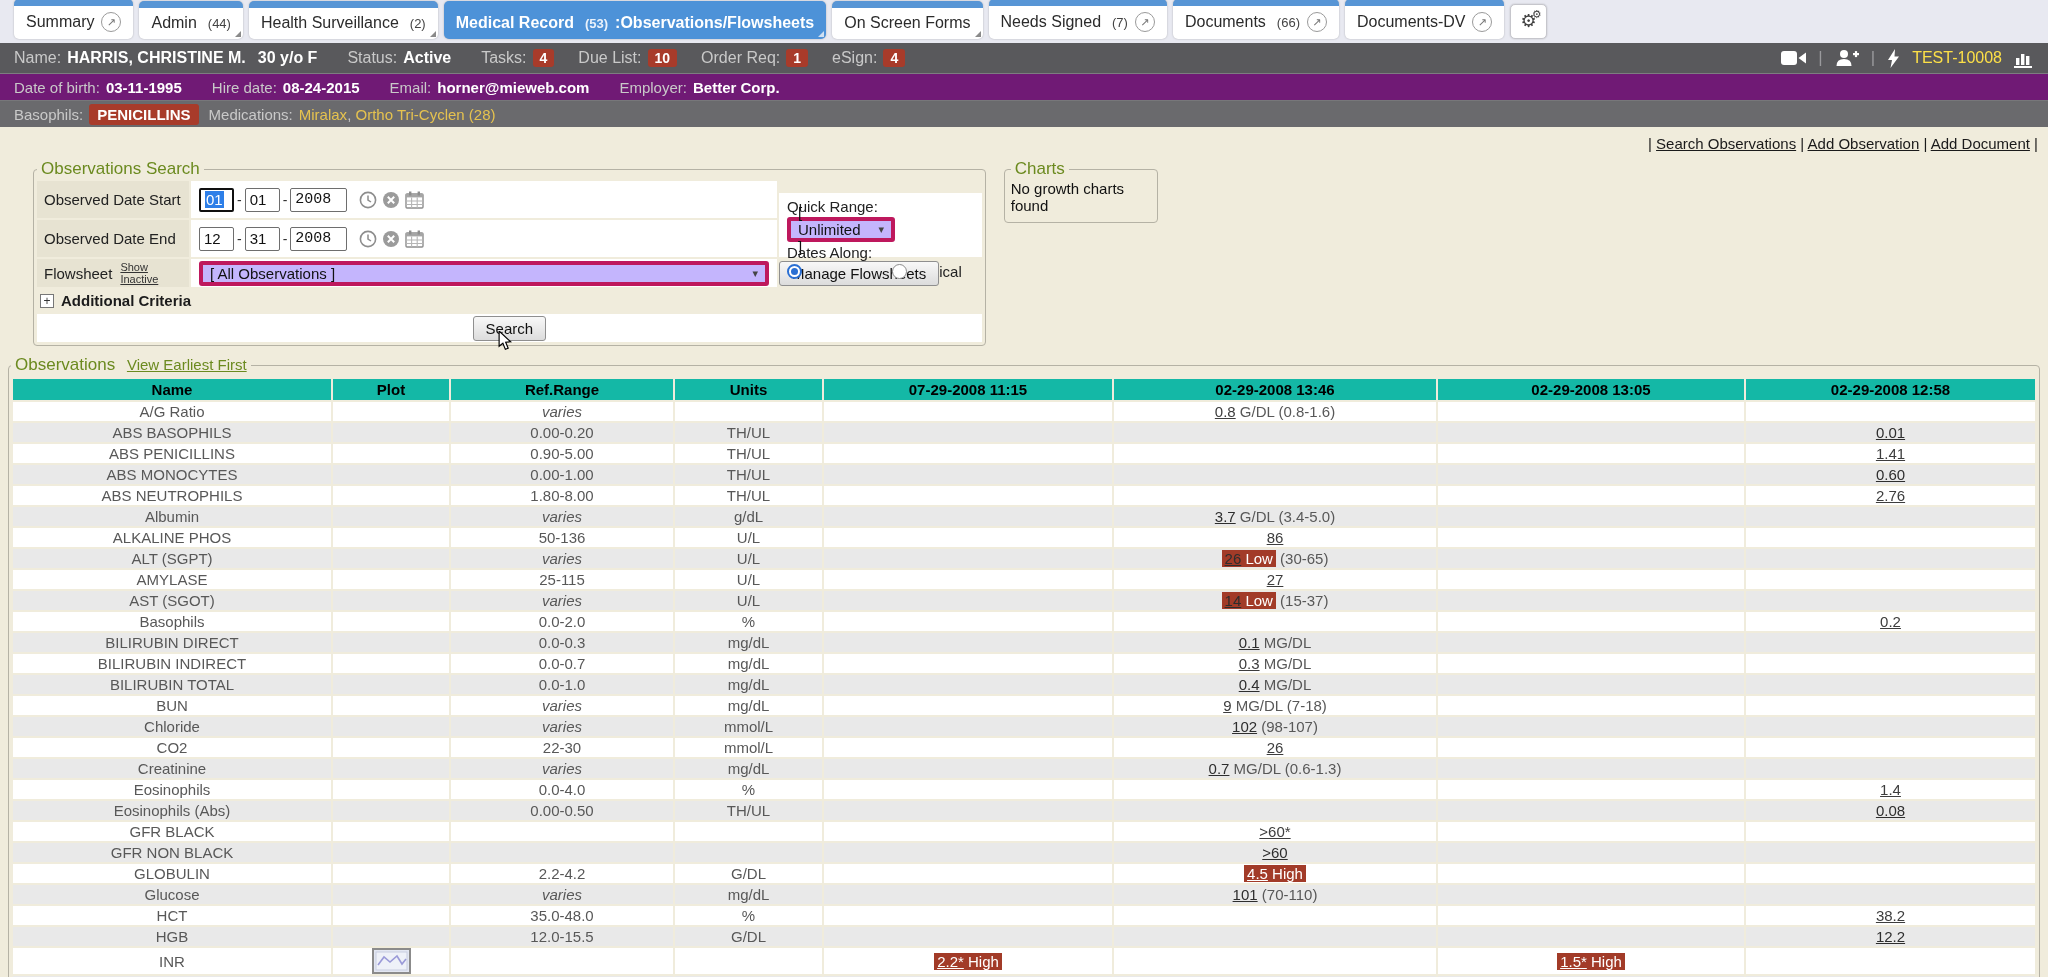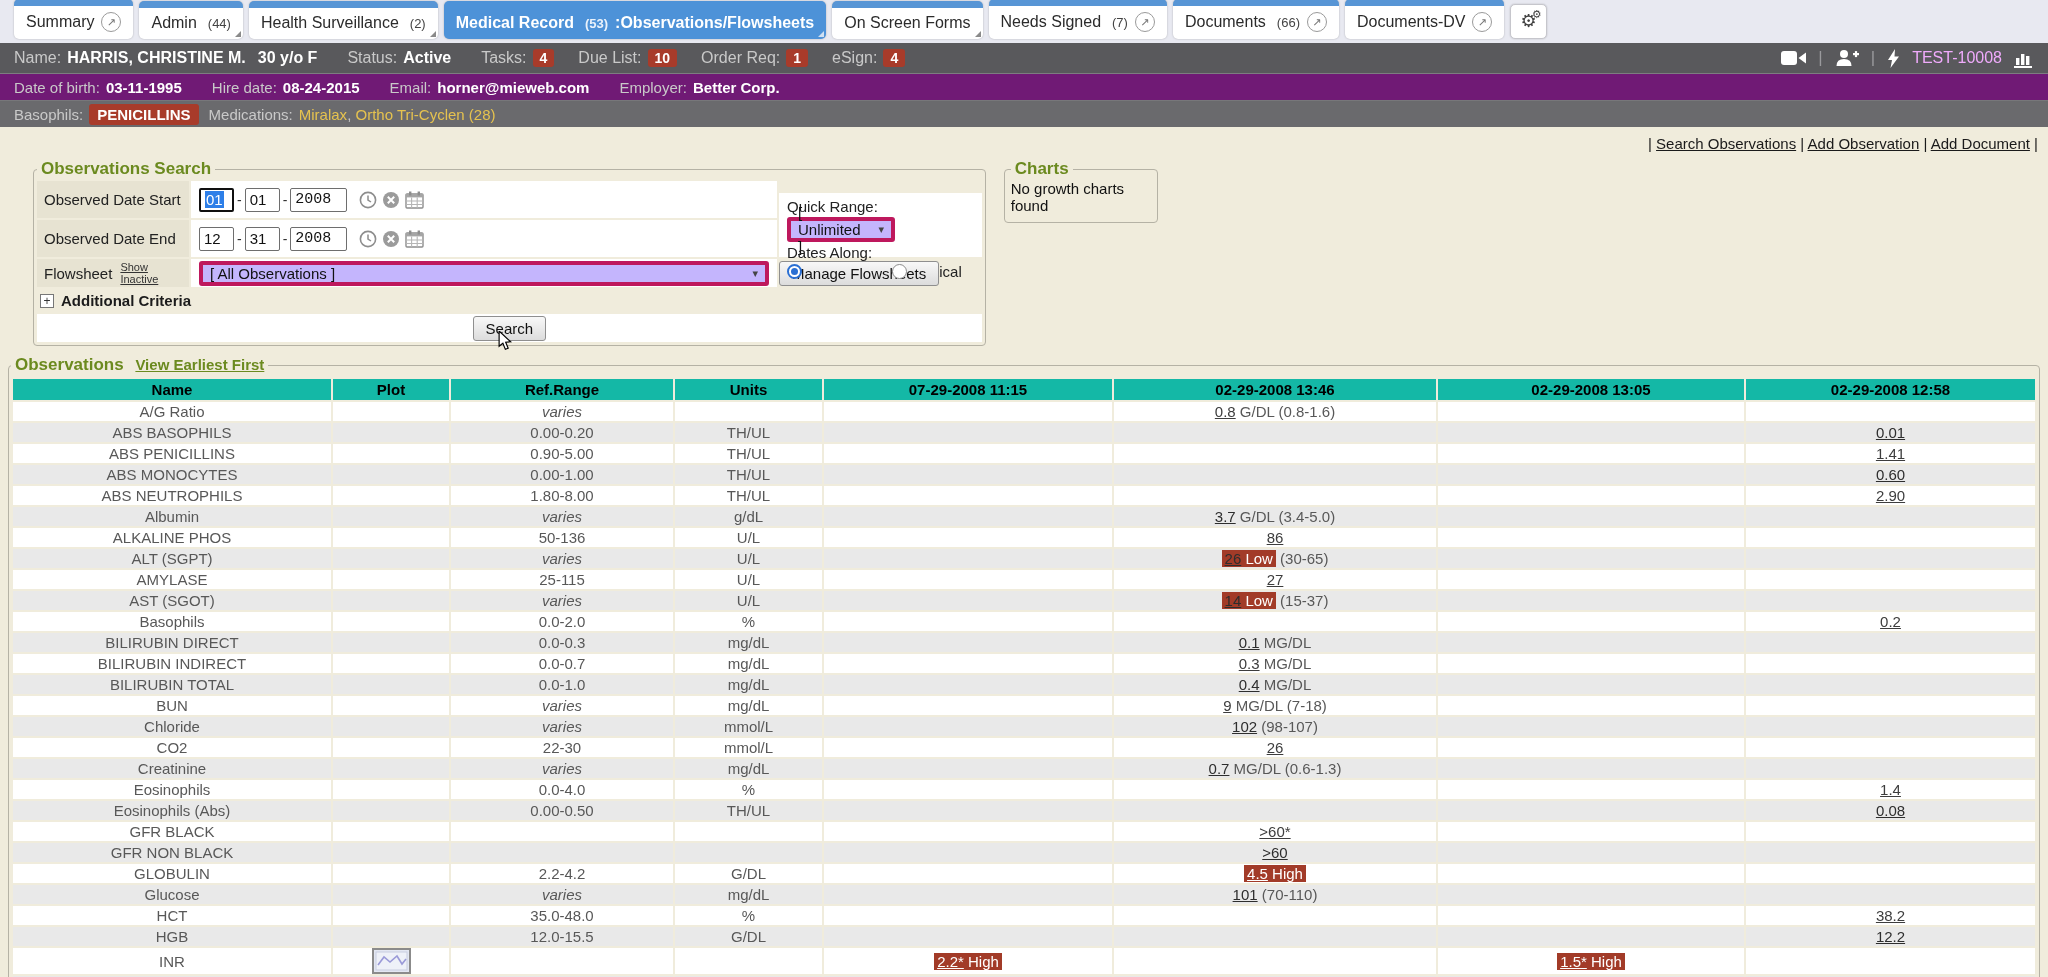--- a/index.html
+++ b/index.html
@@ -29,30 +29,30 @@
   .pbar3 { height: 27px; background: #6a6a6d; font-size: 15px; border-top: 1px solid #77777a; }
   .pbar .lb { margin-right: 6px; }
   .pbar .v { color: #fff; font-weight: bold; margin-right: 6px; }
   .pbar .g { margin-left: 24px; }
   .redbadge { background: #a83b2a; color: #fff; font-weight: bold; font-size: 14px; border-radius: 3px; padding: 1px 7px; display: inline-block; }
   .allergybadge { background: #a83b2a; color: #fff; font-weight: bold; font-size: 15px; border-radius: 3px; padding: 2px 8px; display: inline-block; margin-right: 10px; cursor: pointer; }
   .medlink { color: #e5c24f; text-decoration: none; cursor: pointer; }
   .hicons { margin-left: auto; display: flex; align-items: center; gap: 12px; color: #fff; }
   .hicons .sep { color: #9a9a9d; font-size: 17px; }
   .hicons svg { display: block; cursor: pointer; }
-  .chart-id { color: #f0abfc; font-size: 16px; }
+  .chart-id { color: #fde047; font-size: 16px; }
 
   
   .main { position: relative; padding-top: 4px; }
   .quicklinks { text-align: right; padding-right: 10px; font-size: 15px; color: #1a1a1a; height: 26px; line-height: 26px; }
   .quicklinks a { color: #1a1a1a; text-decoration: underline; cursor: pointer; }
 
   .panels-row { display: flex; align-items: flex-start; margin: 2px 0 0 33px; }
   fieldset { border: 1px solid #b5b2a5; border-radius: 4px; }
-  legend { font-size: 17px; font-weight: bold; color: #6b8a1f; padding: 0 4px; }
+  legend { font-size: 17px; font-weight: normal; color: #6b8a1f; padding: 0 4px; }
 
   .search-fs { width: 908px; padding: 2px 3px 3px; }
   .sf-grid { display: grid; grid-template-columns: 152px 586px 1fr; grid-template-rows: 37px 37px 28px 23px 28px; gap: 2px; }
   .lbl { background: #e7e3d2; padding: 0 7px; display: flex; align-items: center; font-size: 15px; color: #222; gap: 8px; }
   .cell-white { background: #fff; display: flex; align-items: center; padding: 0 8px; }
   .rail { grid-column: 3; grid-row: 1 / span 2; background: #fff; padding: 3px 8px; font-size: 15px; color: #222; margin-top: 12px; }
   .rail .row { margin: 2px 0; display: flex; align-items: center; gap: 4px; }
   .span-all { grid-column: 1 / -1; }
   .crit-row { display: flex; align-items: center; gap: 7px; padding-left: 3px; font-size: 15px; }
   .crit-row b { color: #1c1c1c; }
@@ -384,21 +384,21 @@
               <td><a class="val-link">0.60</a></td>
             </tr>
             <tr class="even">
               <td>ABS NEUTROPHILS</td>
               <td></td>
               <td>1.80-8.00</td>
               <td>TH/UL</td>
               <td></td>
               <td></td>
               <td></td>
-              <td><a class="val-link">2.90</a></td>
+              <td><a class="val-link">2.76</a></td>
             </tr>
             <tr class="odd">
               <td>Albumin</td>
               <td></td>
               <td class="varies">varies</td>
               <td>g/dL</td>
               <td></td>
               <td><a class="val-link">3.7</a><span> G/DL (3.4-5.0)</span></td>
               <td></td>
               <td></td>

